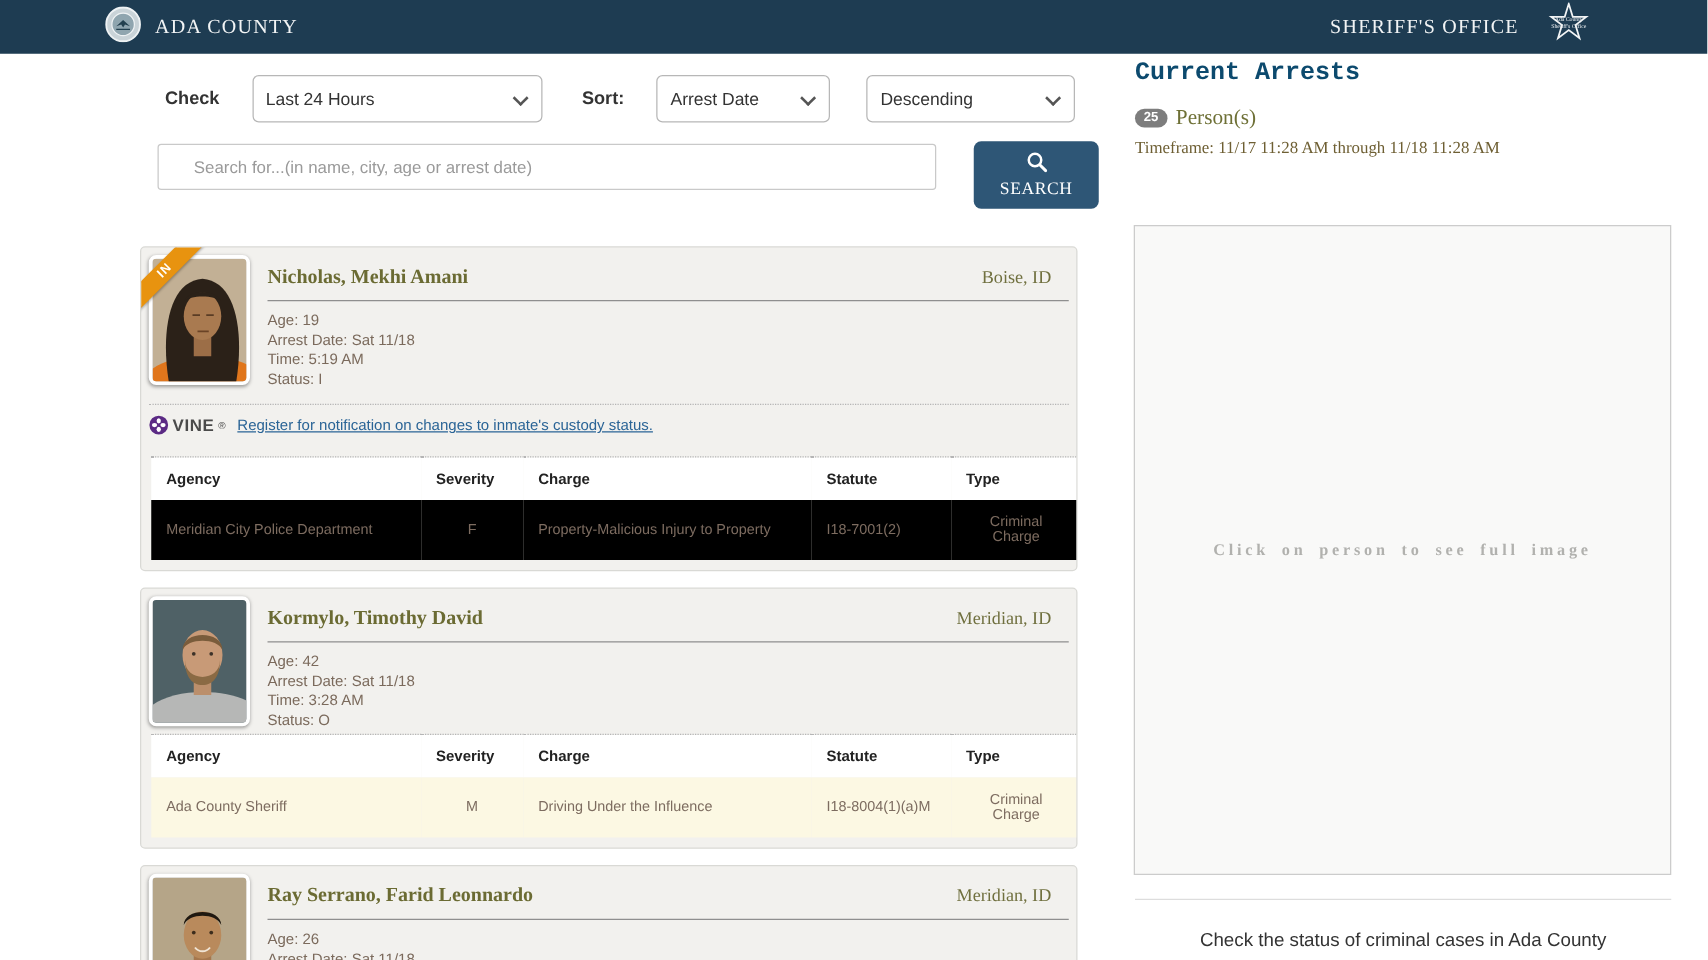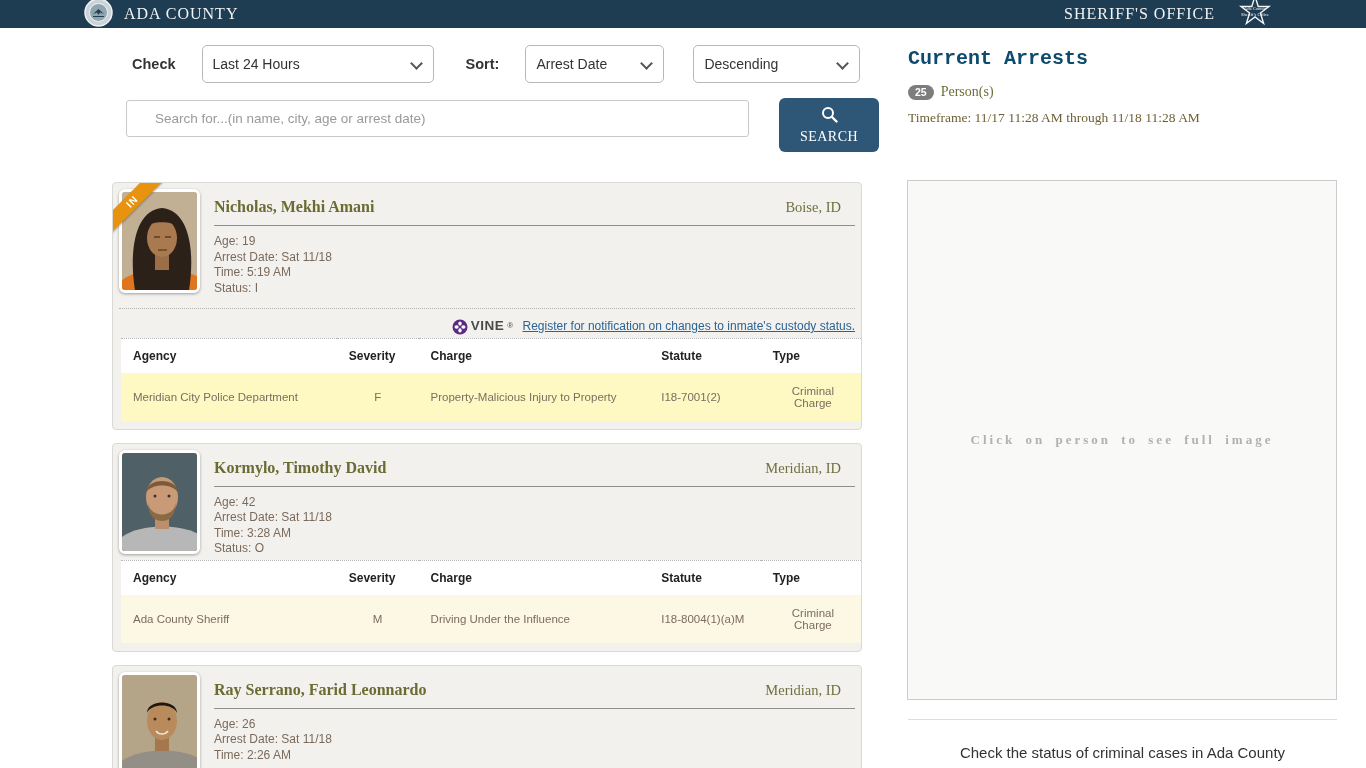--- a/index.html
+++ b/index.html
@@ -3,21 +3,21 @@
 <meta charset="utf-8">
 <style>
   * { box-sizing: border-box; }
   html,body { margin:0; padding:0; }
   body {
     width:1366px; height:768px; overflow:hidden; background:#fff;
     font-family:"Liberation Sans", sans-serif; position:relative; color:#333;
   }
   
   .navbar {
-    height:28px; background:#1e3c52; display:flex; align-items:center;
+    height:43px; background:#1e3c52; display:flex; align-items:center;
     padding:0 83px 0 84px;
   }
   .brand-group { display:flex; align-items:center; gap:11px; }
   .brand-text, .office-text {
     font-family:"Liberation Serif", serif; color:#f2f4f5; font-size:16px;
     letter-spacing:1px; font-weight:normal;
   }
   .nav-right { margin-left:auto; display:flex; align-items:center; gap:12px; }
   
   .left-col { width:880px; padding-left:112px; }
@@ -83,52 +83,52 @@
   }
   .city {
     font-family:"Liberation Serif", serif; font-size:14.5px; color:#70704а;
     color:#70703f; margin-right:14px;
   }
   .details {
     margin-left:95px; padding-top:8px; font-size:12px; color:#7b6a5c;
     line-height:15.5px;
   }
   .vine-row {
-    border-top:1px dotted #b5b5b5; margin-top:9px; padding:7px 0 3px 0;
-    text-align:right;
+    border-top:1px dotted #b5b5b5; margin-top:9px; padding:7px 0 16px 0;
+    text-align:left;
   }
   .vine-badge { display:inline-flex; align-items:center; gap:3px; vertical-align:middle; }
   .vine-word { font-size:13.5px; font-weight:bold; color:#4a4a4a; letter-spacing:.5px; }
   .vine-mark { font-size:8px; color:#4a4a4a; vertical-align:super; }
   .vine-link { font-size:12px; color:#2a6496; text-decoration:underline; margin-left:5px; }
   table.charges {
     width:744px; margin:0 0 2px 2px; border-collapse:collapse; table-layout:fixed;
     border-top:1px dotted #b5b5b5;
   }
   table.charges thead tr { background:#fff; }
   table.charges th {
     text-align:left; font-size:12px; color:#222; padding:10px 12px; font-weight:bold;
   }
   table.charges td { font-size:11.5px; color:#7d6c60; padding:12px 12px; }
   td.c-sev, td.c-type { text-align:center; }
-  tr.row-danger { background:#fef9c3; }
+  tr.row-danger { background:#000000; }
   tr.row-warning { background:#fcf8e3; }
   
   .sidebar-title {
     position:absolute; left:908px; top:47px;
     font-family:Liberation Mono, monospace; font-weight:bold; font-size:20px;
     color:#0c4a6e;
   }
   .count-row { position:absolute; left:908px; top:84px; display:flex; align-items:center;justify-content:center; }
   .count-badge {
     background:#7d7d7d; color:#fff; font-size:10.5px; font-weight:bold;
     border-radius:9px; padding:2px 7px; line-height:11px;
   }
   .persons-label {
-    font-family:"Liberation Serif", serif; font-size:14px; color:#6e7036; margin-left:7px;
+    font-family:"Liberation Serif", serif; font-size:17px; color:#6e7036; margin-left:7px;
   }
   .timeframe {
     position:absolute; left:908px; top:110px;
     font-family:"Liberation Serif", serif; font-size:13.5px; color:#6e5f33;
   }
   .preview-box {
     position:absolute; left:907px; top:180px; width:430px; height:520px;
     background:#f9f9f8; border:1px solid #ccc; display:flex;
     align-items:center; justify-content:center;
   }

